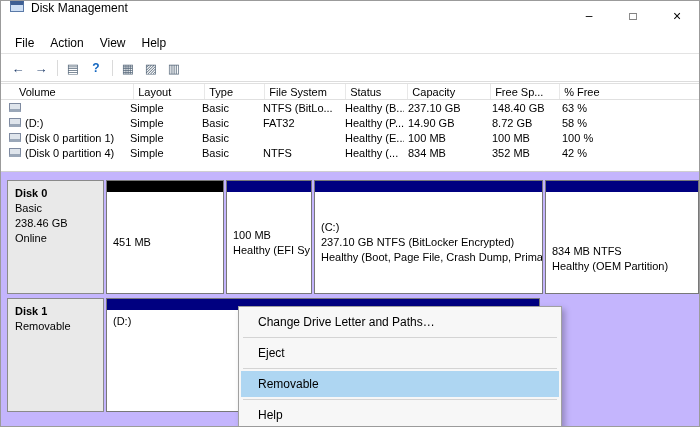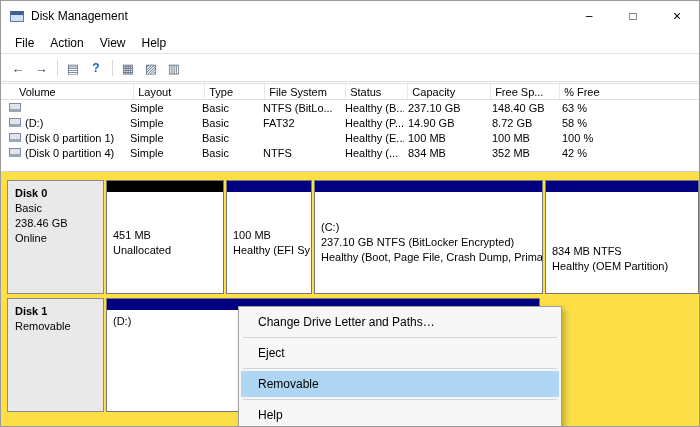--- a/index.html
+++ b/index.html
@@ -6,21 +6,21 @@
   html,body { background:#ffffff; }
   body { font-family:"Liberation Sans", sans-serif; color:#000; }
 
   .window {
     position:relative; width:700px; height:427px; background:#fff;
     border:1px solid #9b9b9b; overflow:hidden; font-size:11px;
   }
 
   
   .titlebar { position:absolute; top:0; left:0; right:0; height:30px;
-    display:flex; align-items:center; padding-left:9px; background:#fff; }
+    display:flex; padding-left:9px; background:#fff; }
   .app-icon { width:14px; height:11px; border:1px solid #5b7aa8; background:#cfe0f5;
     border-top-width:4px; border-top-color:#3e5f94; margin-right:7px; }
   .title-text { font-size:12px; }
   .win-controls { position:absolute; right:0; top:0; height:30px; display:flex; }
   .win-btn { width:44px; height:30px; line-height:30px; text-align:center; font-size:12px; cursor:default; }
   .win-btn.close { font-size:14px; }
 
   
   .menubar { position:absolute; top:30px; left:0; right:0; height:23px;
     display:flex; align-items:flex-end; padding-left:6px; border-bottom:1px solid #e3e3e3; }
@@ -47,21 +47,21 @@
   .c3 { width:82px; }
   .c4 { width:63px; }
   .c5 { width:84px; }
   .c6 { width:70px; }
   .c7 { width:141px; border-right:none; }
   .vt-row .c0 { display:flex; align-items:center; gap:4px; padding-left:8px; }
   .vol-icon { flex:0 0 auto; width:12px; height:9px; background:#dfe5ec; border:1px solid #7e8aa0; border-bottom-width:3px; border-bottom-color:#9aa7b8; }
 
   
   .graph { position:absolute; top:170px; left:0; right:0; bottom:0;
-    background:#fde047; border-top:1px solid #d0d0d0; }
+    background:#c4b5fd; border-top:1px solid #d0d0d0; }
   .disk-row { position:absolute; left:6px; height:114px; display:flex; }
   .disk-row.d0 { top:8px; }
   .disk-row.d1 { top:126px; }
   .disk-label { width:97px; height:114px; background:#e9e9e9; border:1px solid #8a8a8a;
     padding:5px 7px; line-height:15px; }
   .disk-label .dname { font-weight:bold; }
   .partitions { display:flex; margin-left:2px; }
   .part { height:114px; border:1px solid #787878; background:#fff; margin-right:2px;
     display:flex; flex-direction:column; overflow:hidden; }
   .stripe { height:11px; flex:0 0 auto; }
@@ -191,21 +191,20 @@
         <div class="dname">Disk 0</div>
         <div>Basic</div>
         <div>238.46 GB</div>
         <div>Online</div>
       </div>
       <div class="partitions">
         <div class="part p-w1">
           <div class="stripe unalloc"></div>
           <div class="part-body">
             <div>451 MB</div>
-            <div>Unallocated</div>
           </div>
         </div>
         <div class="part p-w2">
           <div class="stripe primary"></div>
           <div class="part-body">
             <div>100 MB</div>
             <div>Healthy (EFI Sy</div>
           </div>
         </div>
         <div class="part p-w3">

